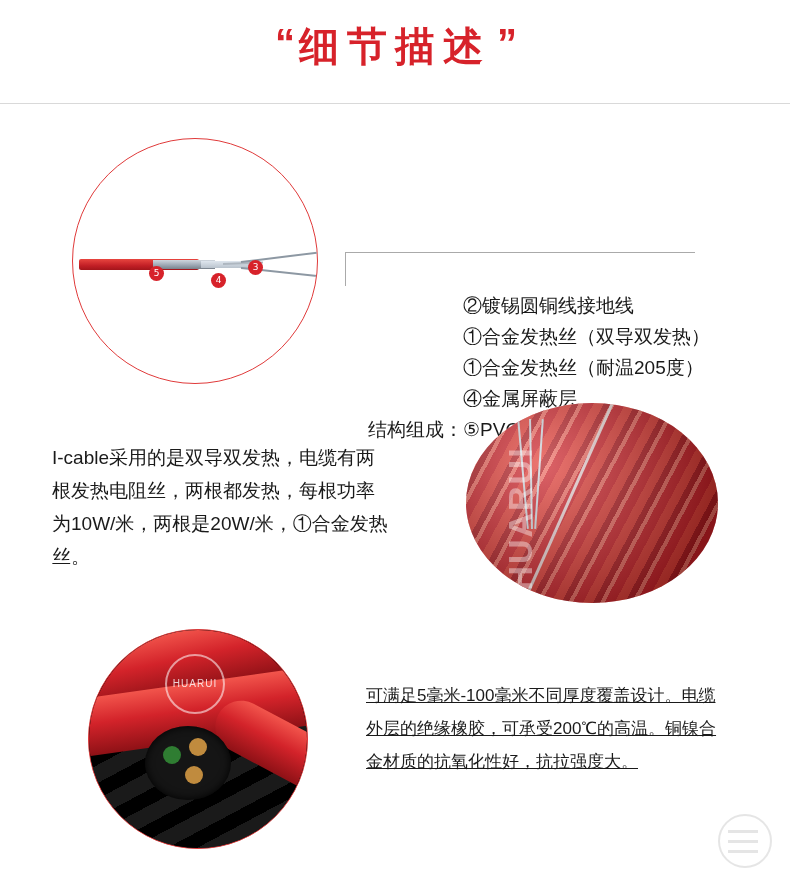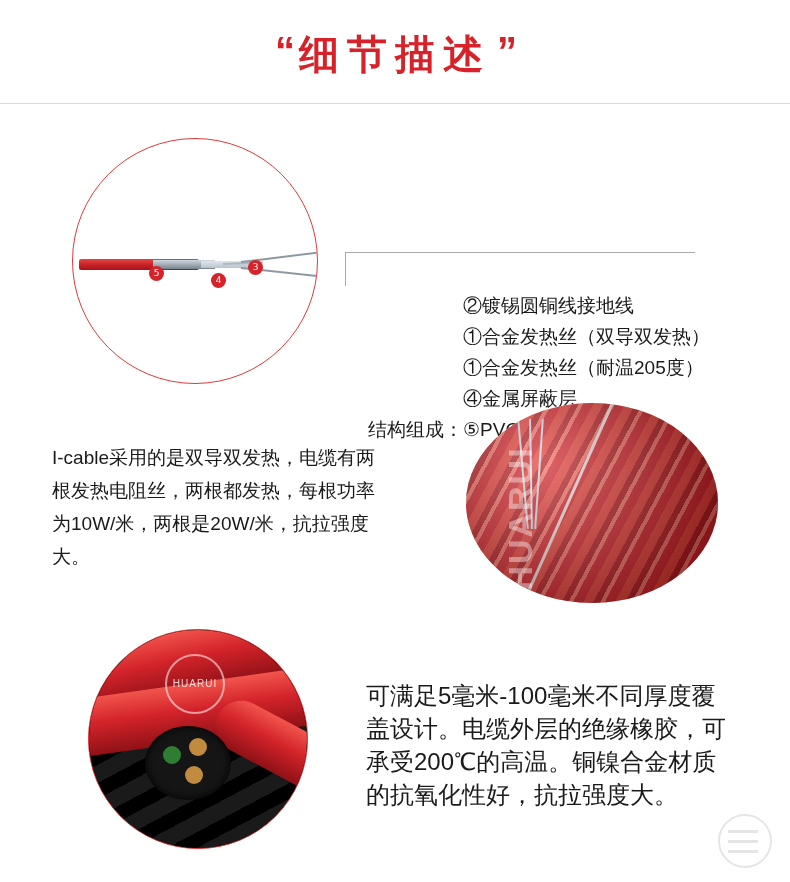--- a/index.html
+++ b/index.html
@@ -18,21 +18,21 @@
 
   
   .header {
     position: relative;
     height: 104px;
   }
   .title-wrap {
     position: absolute;
     left: 0;
     right: 0;
-    top: 28px;
+    top: 20px;
     text-align: center;
     white-space: nowrap;
   }
   .quote-left, .quote-right {
     display: inline-block;
     color: #d7222a;
     font-size: 40px;
     font-weight: bold;
     vertical-align: top;
     line-height: 46px;
@@ -315,23 +315,24 @@
     font-size: 10px;
     text-align: center;
     line-height: 56px;
     letter-spacing: 1px;
   }
   .para-right {
     position: absolute;
     left: 366px;
     top: 62px;
     width: 360px;
-    font-size: 24px;
+    font-size: 17px;
     line-height: 33px;
     color: #1a1a1a;
+    text-decoration: underline;
   }
 
   
   .footer-mark {
     position: absolute;
     right: 14px;
     bottom: 10px;
     width: 64px;
     height: 64px;
     opacity: 0.25;
@@ -394,21 +395,21 @@
         <div class="struct-item">①合金发热丝（双导双发热）</div>
         <div class="struct-item">①合金发热丝（耐温205度）</div>
         <div class="struct-item">④金属屏蔽层</div>
         <div class="struct-item">⑤PVC护套</div>
       </div>
     </div>
   </div>
 </div>
 
 <div class="section2">
-  <div class="para-left">I-cable采用的是双导双发热，电缆有两根发热电阻丝，两根都发热，每根功率为10W/米，两根是20W/米，抗拉强度大。</div>
+  <div class="para-left">I-cable采用的是双导双发热，电缆有两根发热电阻丝，两根都发热，每根功率为10W/米，两根是20W/米，①合金发热丝。</div>
 
   <div class="circle-photo photo2">
     <div class="coil"></div>
     <div class="coil-white"></div>
     <div class="coil-wires">
         <i></i>
         <i></i>
         <i></i>
       </div>
     <div class="coil-shade"></div>

